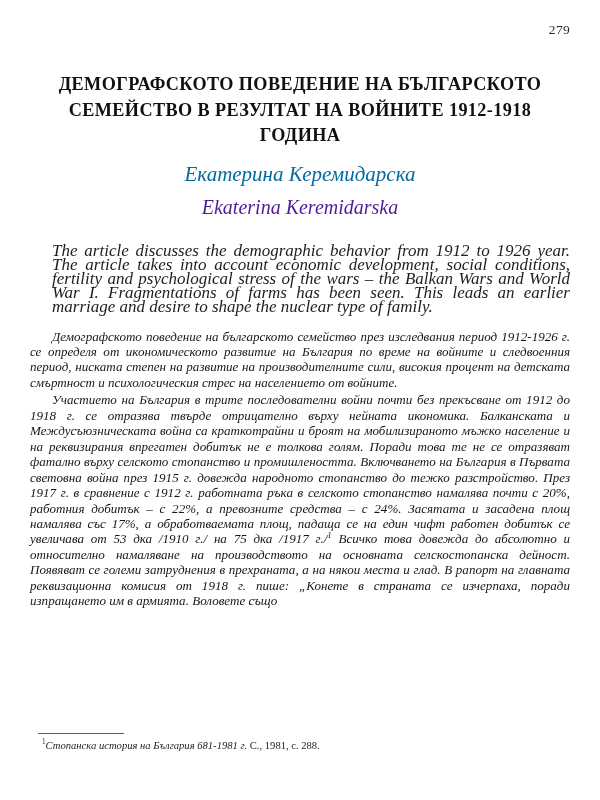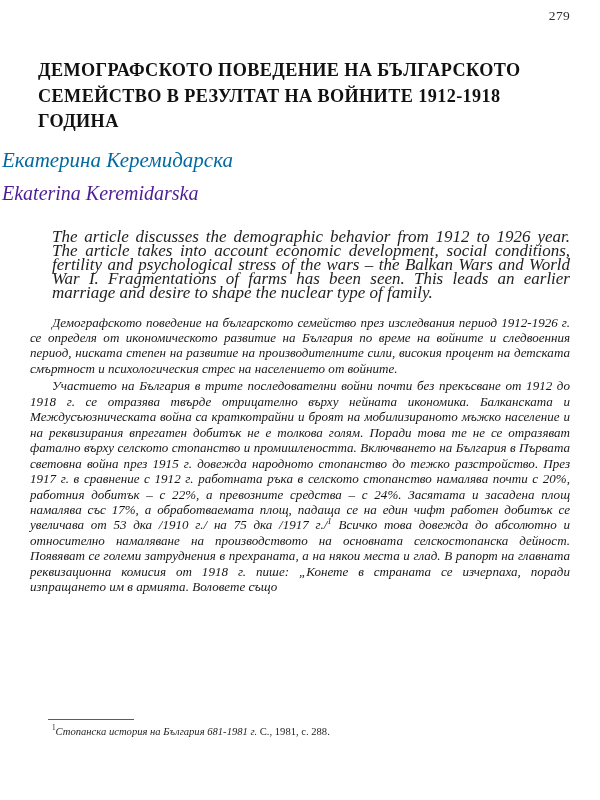--- a/index.html
+++ b/index.html
@@ -24,22 +24,23 @@
   }
   .page-number {
     position: absolute;
     top: 6px;
     right: 30px;
     font-size: 13.5px;
     color: #2b2b2b;
     letter-spacing: 0.3px;
   }
   .title-block {
-    margin: 2px;
+    margin: 16px;
     padding-top: 56px;
+    text-align: center;
   }
   .title-bg {
     font-weight: bold;
     font-size: 18.2px;
     line-height: 25.5px;
     letter-spacing: 0.4px;
     color: #111111;
     margin: 0 36px;
     text-transform: none;
   }
@@ -82,21 +83,21 @@
     color: #171717;
     text-indent: 22px;
     hyphens: manual;
     font-style: italic;
   }
   .body-text.second {
     margin-top: 2px;
   }
   .footnote-area {
     position: absolute;
-    left: 30px;
+    left: 20px;
     right: 30px;
     bottom: 8px;
   }
   .footnote-rule {
     width: 86px;
     height: 1px;
     background: #5d5d5d;
     margin: 0 0 5px 18px;
   }
   .footnote {

